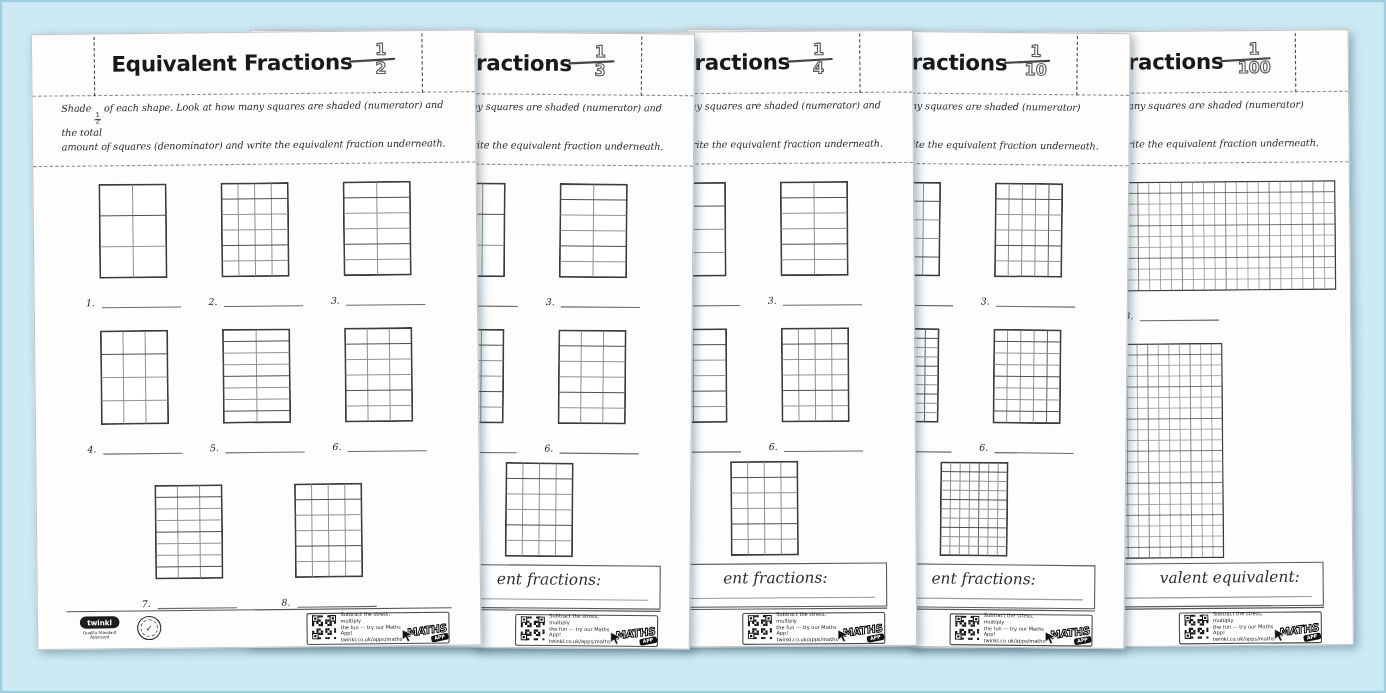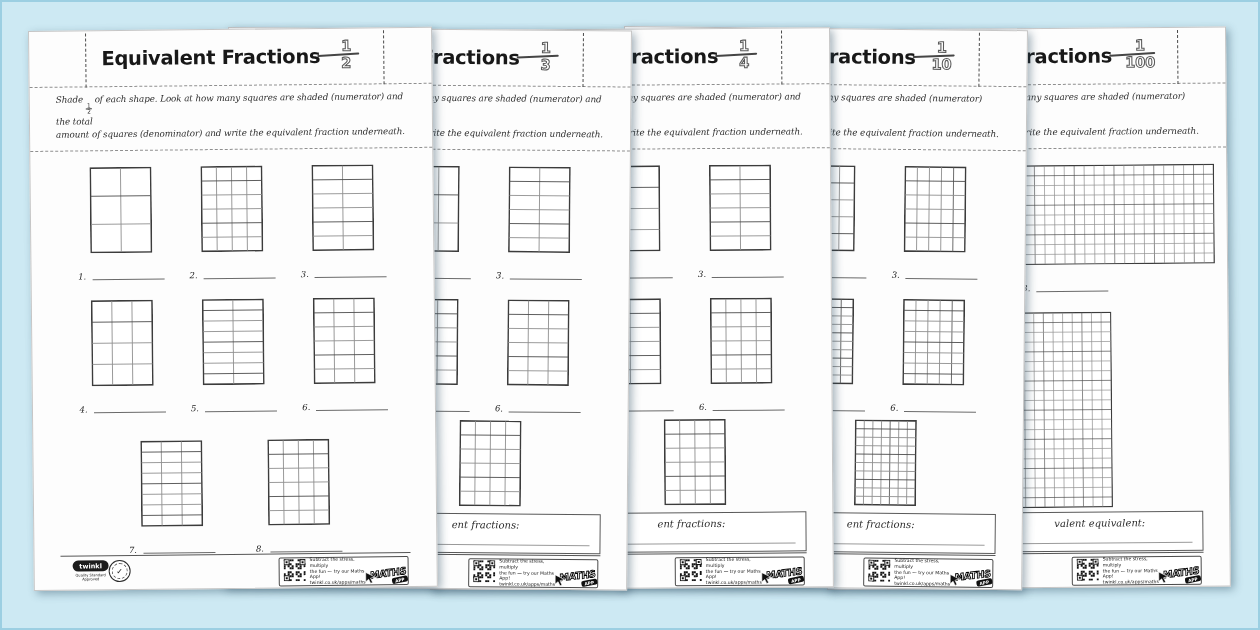--- a/index.html
+++ b/index.html
@@ -56,25 +56,25 @@
   .q-row.right{justify-content:flex-end;padding-right:12px}
   .q-row.shift .q{margin-left:24px}
   .q{display:flex;flex-direction:column;align-items:center}
   .ans{margin-top:17px;display:flex;align-items:flex-end;gap:6px;height:10px}
   .qn{font-size:8.5px;font-style:italic;font-family:"DejaVu Serif",serif;color:#222;line-height:8px}
   .aline{width:72px;border-bottom:1.1px solid #6a6a6a;height:8px;display:inline-block}
 
   .eq-box{display:none;position:absolute;left:26px;right:26px;top:483px;height:40px;
     border:1.2px solid #5a5a5a;background:#fff;box-sizing:border-box}
   .eq-box .bl{position:absolute;top:5px;left:200px;font-family:"DejaVu Serif",serif;
-    font-style:italic;font-size:10px;color:#2d2d2d;white-space:nowrap}
+    font-style:italic;font-size:14px;color:#2d2d2d;white-space:nowrap}
   .eq-box .wline{position:absolute;left:10px;right:10px;bottom:7px;border-bottom:1px solid #9a9a9a}
 
   .footer{position:absolute;left:26px;right:26px;top:524px;height:34px;border-top:1.6px solid #555}
-  .badges{position:absolute;left:12px;top:4px;display:flex;gap:0;align-items:flex-start}
+  .badges{position:absolute;left:12px;top:4px;display:flex;gap:16px;align-items:flex-start}
   .twk{width:36px;text-align:center}
   .twk .cloud{background:#1c1c1c;color:#fff;border-radius:8px;font-size:6.5px;font-weight:700;
     padding:2.5px 3px;line-height:6px}
   .twk .sub{font-size:3.6px;line-height:4px;color:#222;margin-top:1.5px}
   .stamp{width:20px;height:20px;border:1.5px solid #2a2a2a;border-radius:50%;position:relative;
     display:flex;align-items:center;justify-content:center;font-size:8px;color:#1c1c1c;background:#fff}
   .stamp::before{content:'';position:absolute;inset:2px;border:0.8px dashed #666;border-radius:50%}
 
   .qrbox{position:absolute;right:2px;top:3px;width:130px;height:29px;border:1px solid #4a4a4a;
     border-radius:2px;background:#fff;display:flex;align-items:center;gap:4px;padding:2px 4px;box-sizing:border-box}

